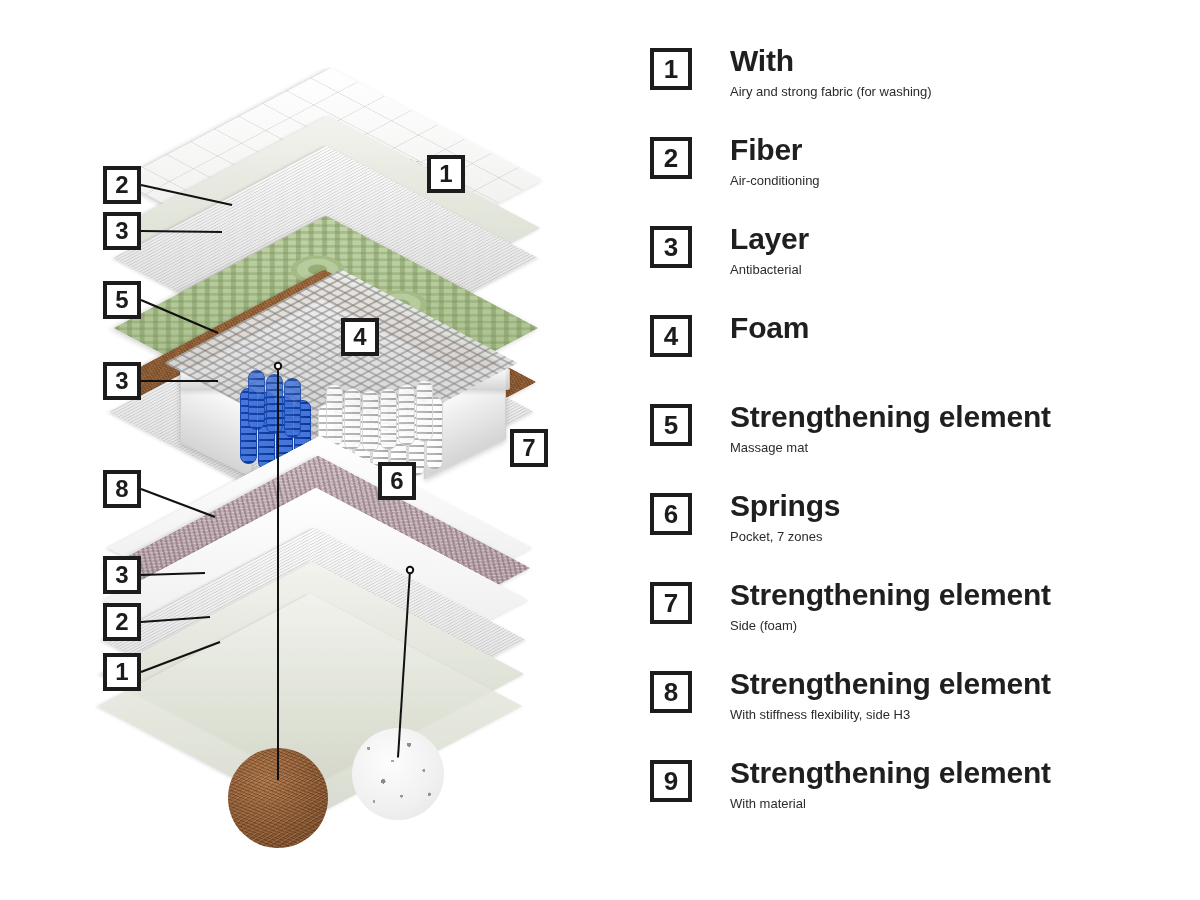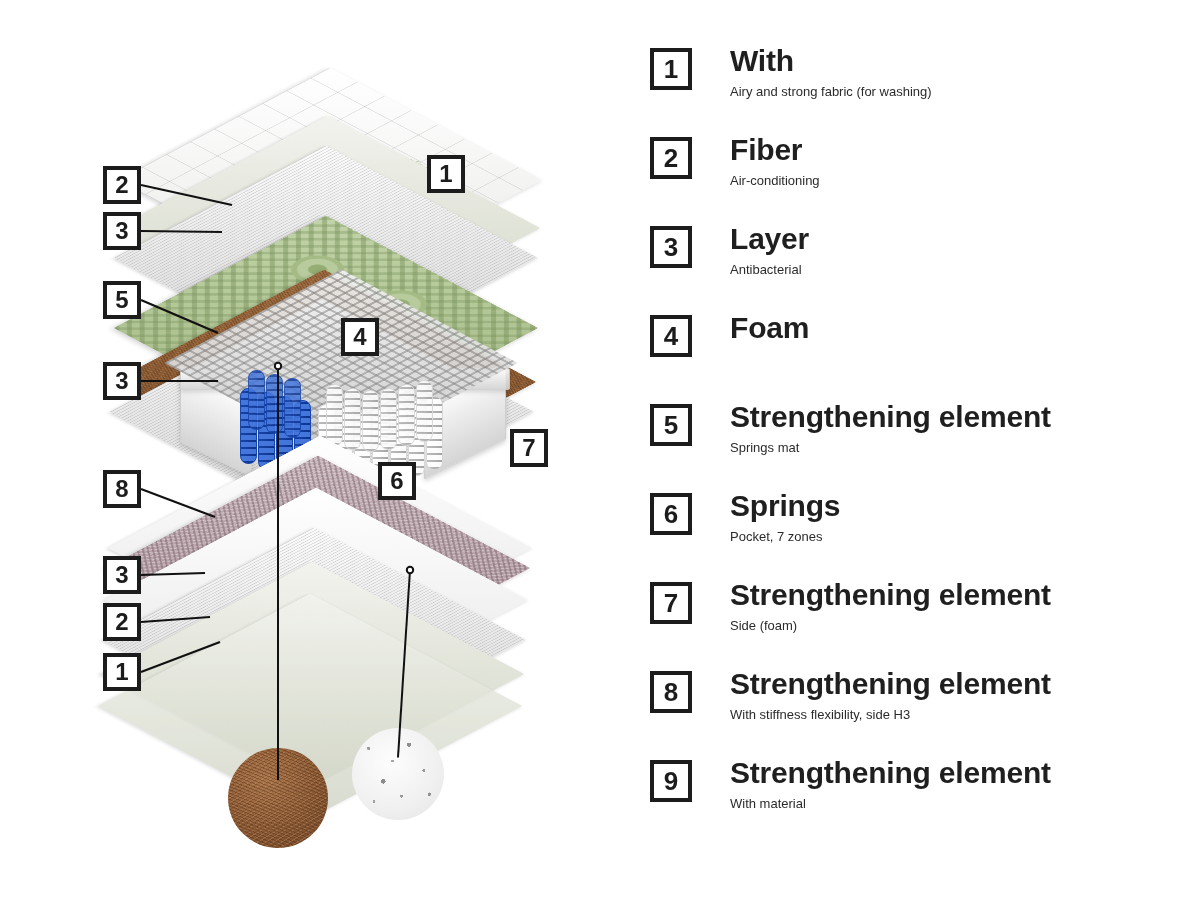--- a/index.html
+++ b/index.html
@@ -322,21 +322,21 @@
         <div class="legend-title">Layer</div>
         <div class="legend-sub">Antibacterial</div>
       </div>
       <div class="legend-row" style="top: 315px;">
         <div class="numbox legend-num" style="left: 10px; top: 0px;">4</div>
         <div class="legend-title">Foam</div>
       </div>
       <div class="legend-row" style="top: 404px;">
         <div class="numbox legend-num" style="left: 10px; top: 0px;">5</div>
         <div class="legend-title">Strengthening element</div>
-        <div class="legend-sub">Springs mat</div>
+        <div class="legend-sub">Massage mat</div>
       </div>
       <div class="legend-row" style="top: 493px;">
         <div class="numbox legend-num" style="left: 10px; top: 0px;">6</div>
         <div class="legend-title">Springs</div>
         <div class="legend-sub">Pocket, 7 zones</div>
       </div>
       <div class="legend-row" style="top: 582px;">
         <div class="numbox legend-num" style="left: 10px; top: 0px;">7</div>
         <div class="legend-title">Strengthening element</div>
         <div class="legend-sub">Side (foam)</div>

